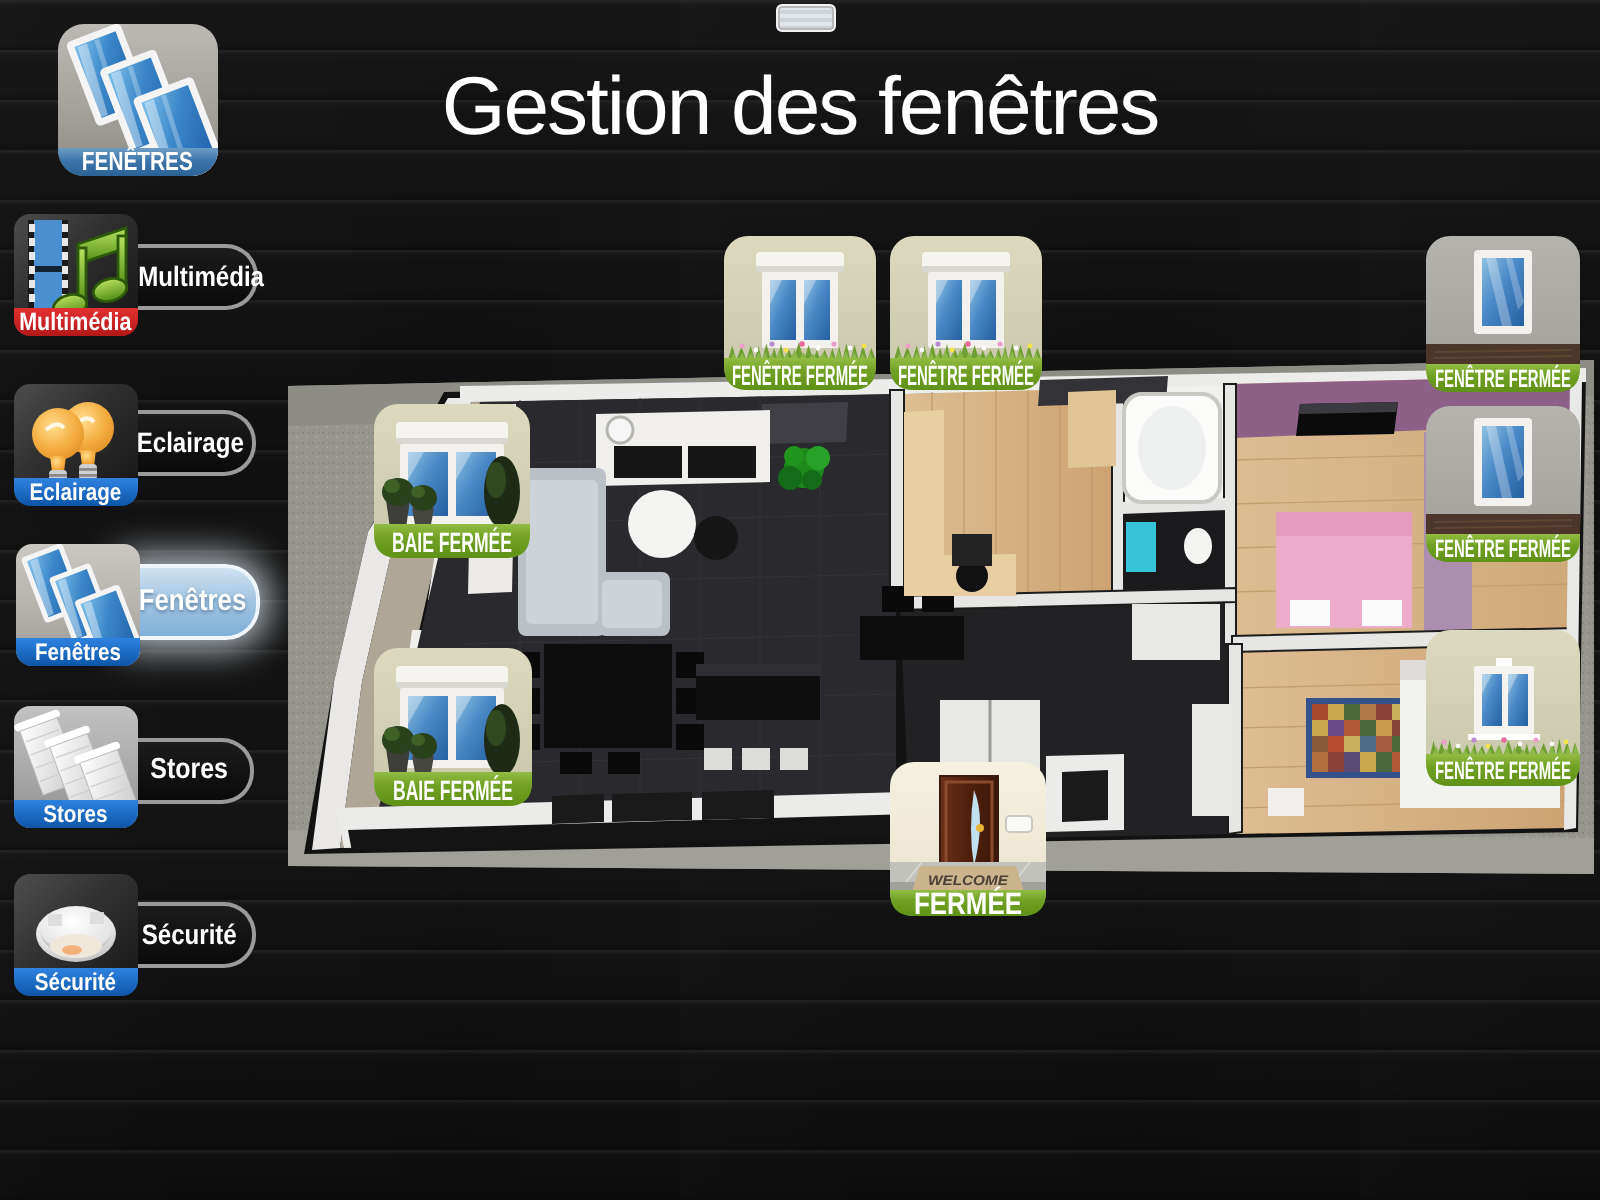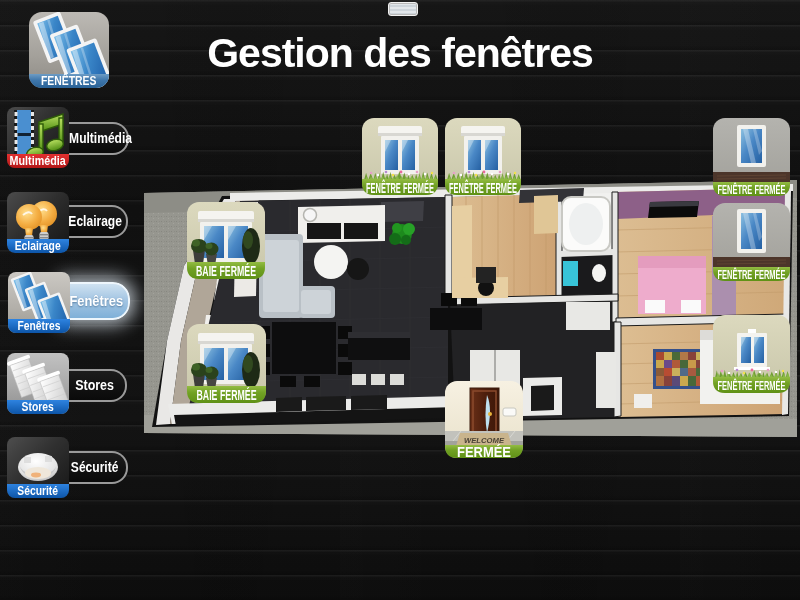--- a/index.html
+++ b/index.html
@@ -17,21 +17,21 @@
       linear-gradient(180deg,#161616 0%,#101010 35%,#131313 70%,#0d0d0d 100%);
   }
   .abs{position:absolute;}
   .cond{display:inline-block;transform:scaleX(0.86);transform-origin:50% 50%;}
 </style>
 </head>
 <body>
 
 <div class="abs" style="left:388px;top:2px;width:28px;height:12px;background:repeating-linear-gradient(180deg,#e2e6ea 0 2px,#cdd4da 2px 4px);border:1px solid #f2f2f2;border-radius:3px;box-shadow:inset 0 0 0 1px #b8b8b8;"></div>
 
-<div class="abs" style="left:0;top:30px;width:800px;text-align:center;color:#ffffff;font-size:41px;font-weight:bold;letter-spacing:-1px;">Gestion des fenêtres</div>
+<div class="abs" style="left:0;top:30px;width:800px;text-align:center;color:#ffffff;font-size:41px;font-weight:normal;letter-spacing:-1px;">Gestion des fenêtres</div>
 
 <div id="sidebar">
 
 <div class="abs" style="left:29px;top:12px;width:80px;height:76px;border-radius:13px;background:linear-gradient(180deg,#bcb9b4 0%,#a5a29c 55%,#8e8b85 100%);overflow:hidden;">
   <svg width="80" height="76" viewBox="0 0 80 76">
     <defs>
       <linearGradient id="bg1" x1="0" y1="0" x2="1" y2="1">
         <stop offset="0" stop-color="#7ec0ea"></stop>
             <stop offset="0.45" stop-color="#3a86c8"></stop>
             <stop offset="1" stop-color="#1e5ea8"></stop>

